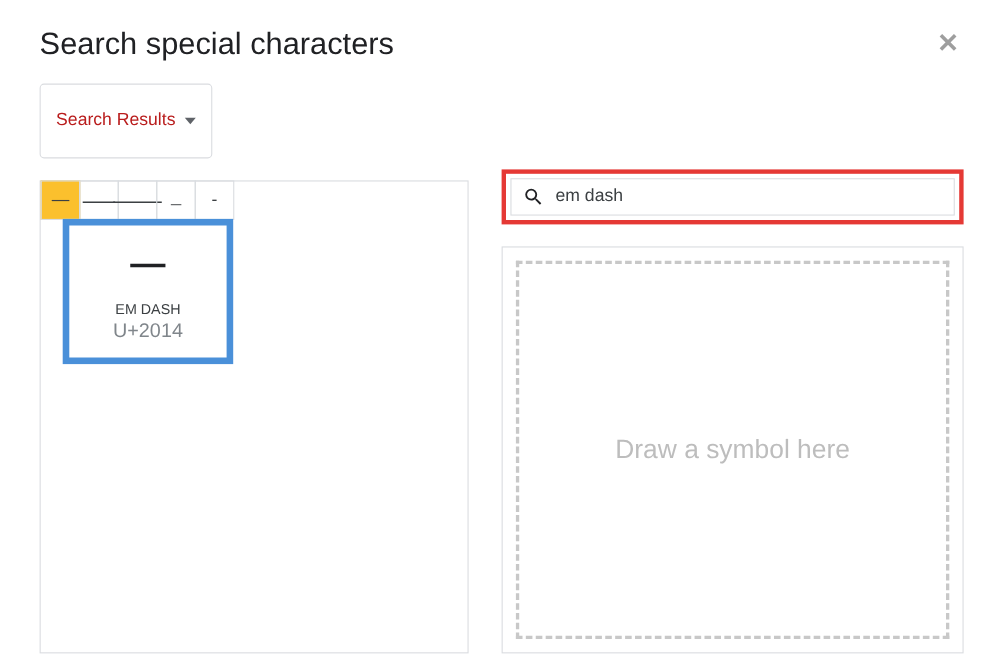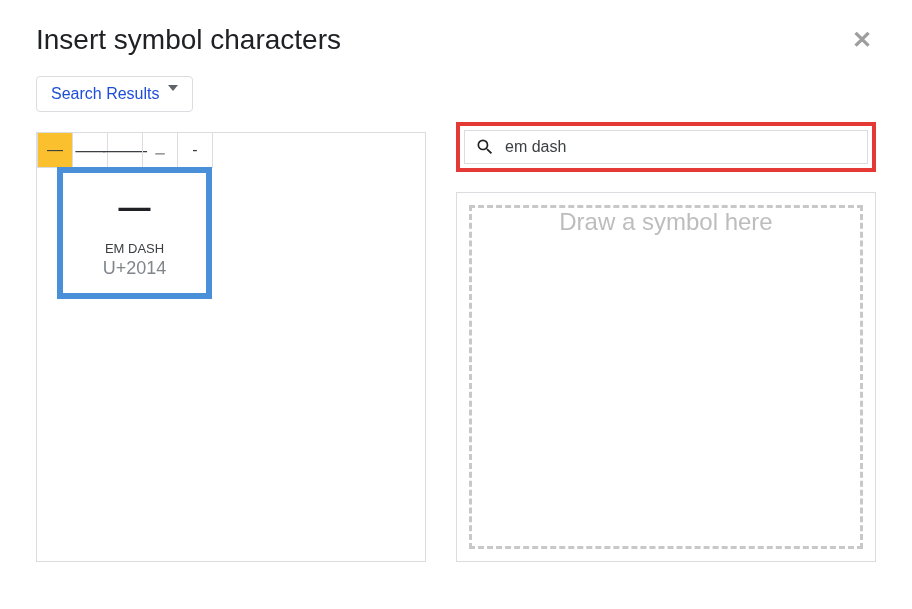--- a/index.html
+++ b/index.html
@@ -34,26 +34,26 @@
     .close-btn {
       font-size: 24px;
       color: #9e9e9e;
       font-weight: bold;
       cursor: pointer;
       line-height: 1;
       padding: 4px;
     }
     .dropdown {
       display: inline-flex;
-      align-items: flex-start;
+      align-items: center;
       border: 1px solid #dadce0;
       border-radius: 4px;
-      padding: 8px 14px;
+      padding: 24px 14px;
       font-size: 16px;
-      color: #1d4ed8;
+      color: #b91c1c;
       cursor: pointer;
       gap: 8px;
       margin-bottom: 20px;
     }
     .dropdown-caret {
       width: 0;
       height: 0;
       border-left: 5px solid transparent;
       border-right: 5px solid transparent;
       border-top: 6px solid #5f6368;
@@ -151,34 +151,35 @@
       border: 1px solid #dadce0;
       padding: 12px;
       flex: 1;
       min-height: 370px;
       display: flex;
     }
     .draw-area {
       flex: 1;
       border: 3px dashed #c8c8c8;
       display: flex;
+      align-items: center;
       justify-content: center;
     }
     .draw-placeholder {
       font-size: 24px;
       color: #bdbdbd;
     }
   </style>
 </head>
 <body>
 
 <div class="dialog">
 
   <div class="header">
-    <div class="title">Insert symbol characters</div>
+    <div class="title">Search special characters</div>
     <div class="close-btn">
       <span>✕</span>
     </div>
   </div>
 
   <div class="dropdown">
     <span>Search Results</span>
     <span class="dropdown-caret"></span>
   </div>
 

